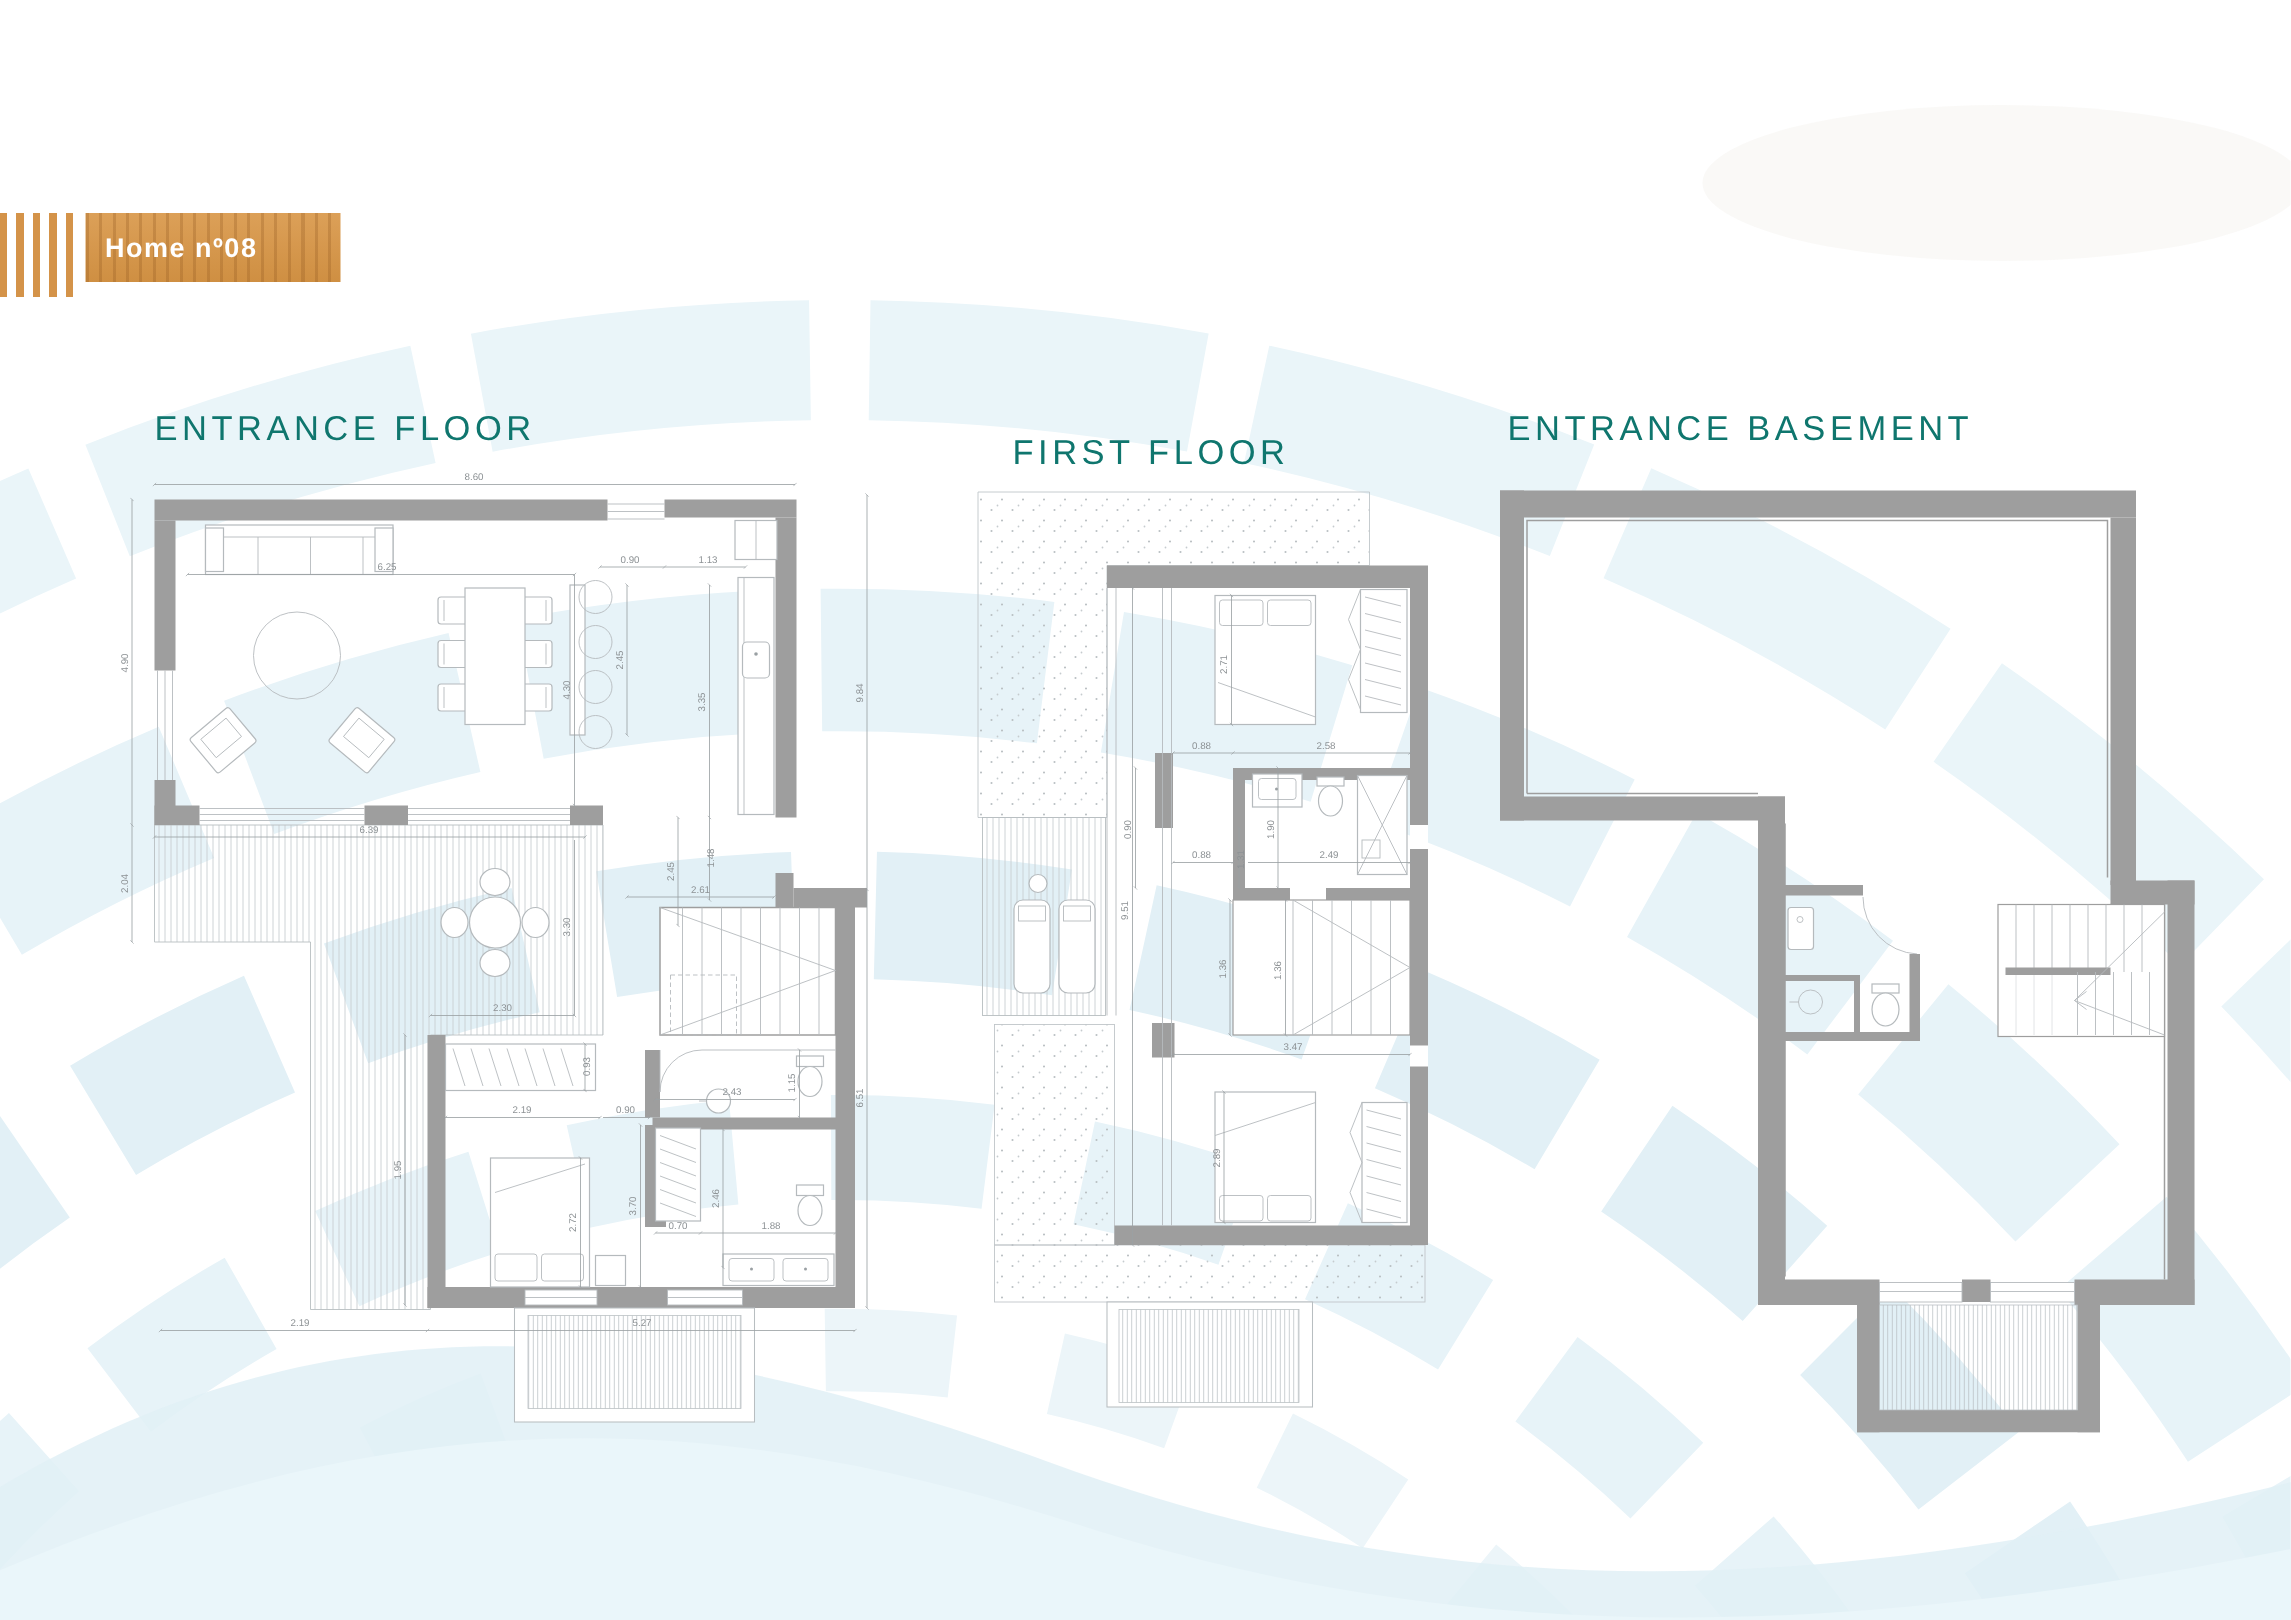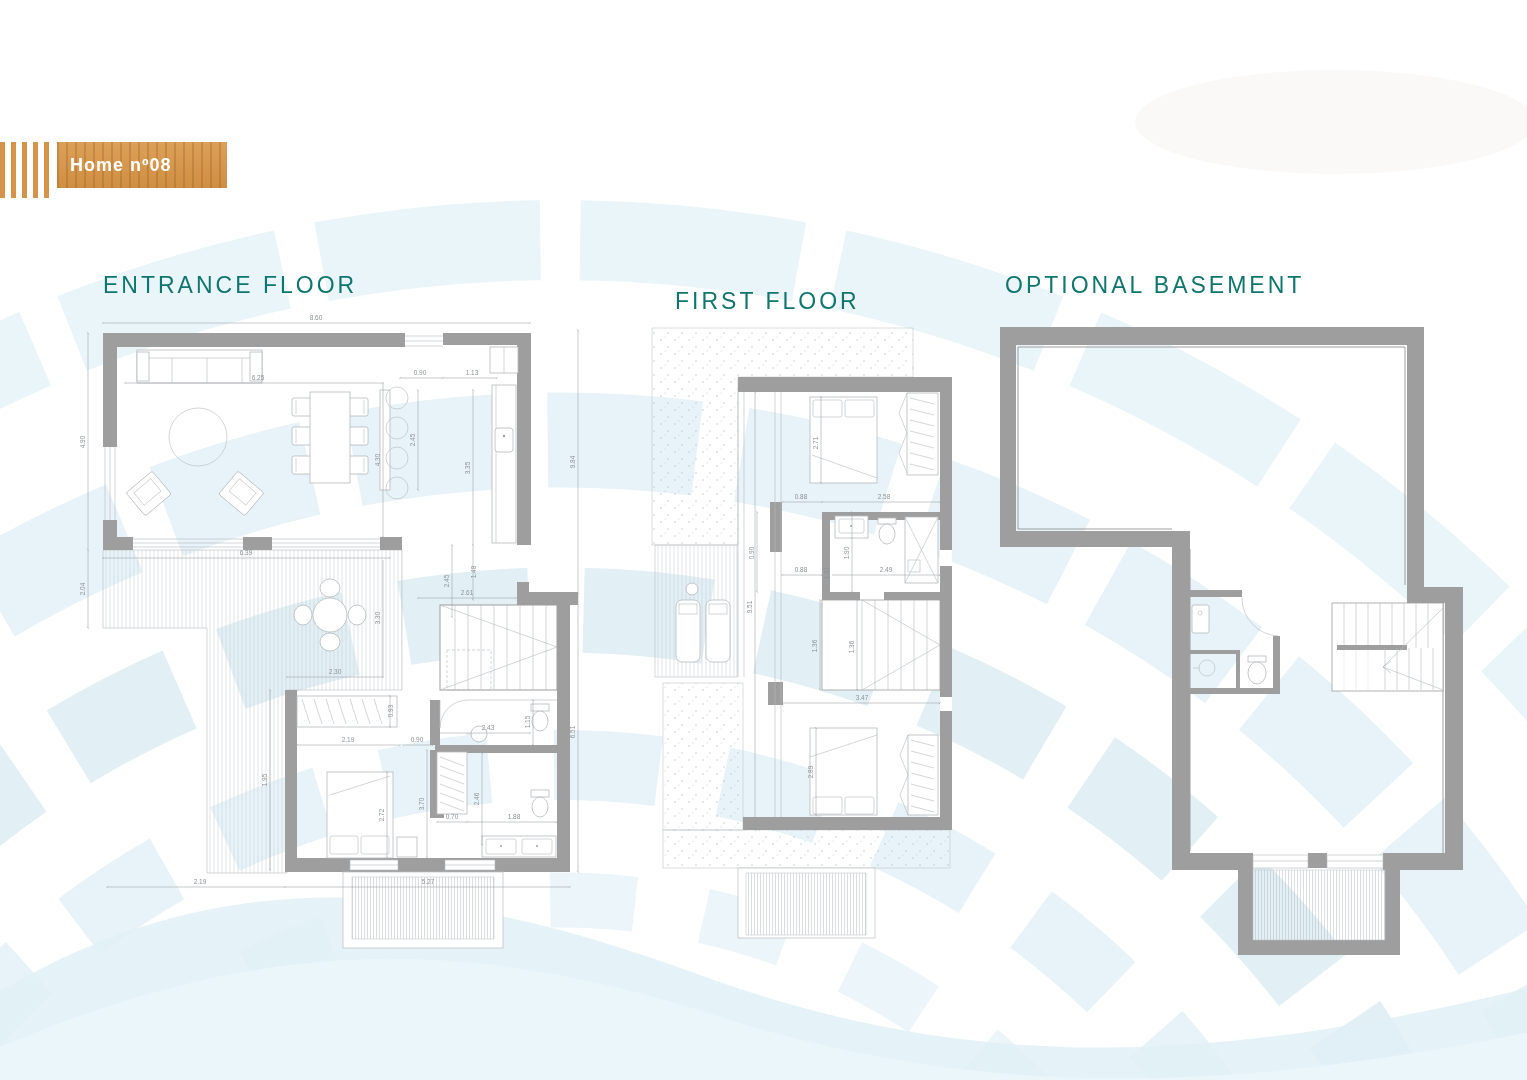--- a/index.html
+++ b/index.html
@@ -38,21 +38,21 @@
   <ellipse cx="1335" cy="122" rx="200" ry="52" fill="#f8f6f4" opacity="0.7"></ellipse>
 </svg>
 
 <div class="layer brand-stripes"></div>
 <div class="layer brand-plate">
   <span class="brand-title">Home nº08</span>
 </div>
 
 <div class="plan-title" style="left:103px;top:272px;">ENTRANCE FLOOR</div>
 <div class="plan-title" style="left:675px;top:288px;">FIRST FLOOR</div>
-<div class="plan-title" style="left:1005px;top:272px;">OPTIONAL BASEMENT</div>
+<div class="plan-title" style="left:1005px;top:272px;">ENTRANCE BASEMENT</div>
 
 <svg class="layer" style="left:60px;top:315px;" width="540" height="650" viewBox="60 315 540 650">
   <defs>
     <pattern id="e-deck" width="4" height="10" patternUnits="userSpaceOnUse">
         <path d="M2,0 V10" stroke="#c8ced1" stroke-width=".6"></path>
       </pattern>
     <pattern id="e-hatch" width="3" height="10" patternUnits="userSpaceOnUse">
         <path d="M1.5,0 V10" stroke="#b6bcbf" stroke-width=".5"></path>
       </pattern>
     <marker id="e-t" markerWidth="6" markerHeight="6" refX="3" refY="3" orient="auto">

